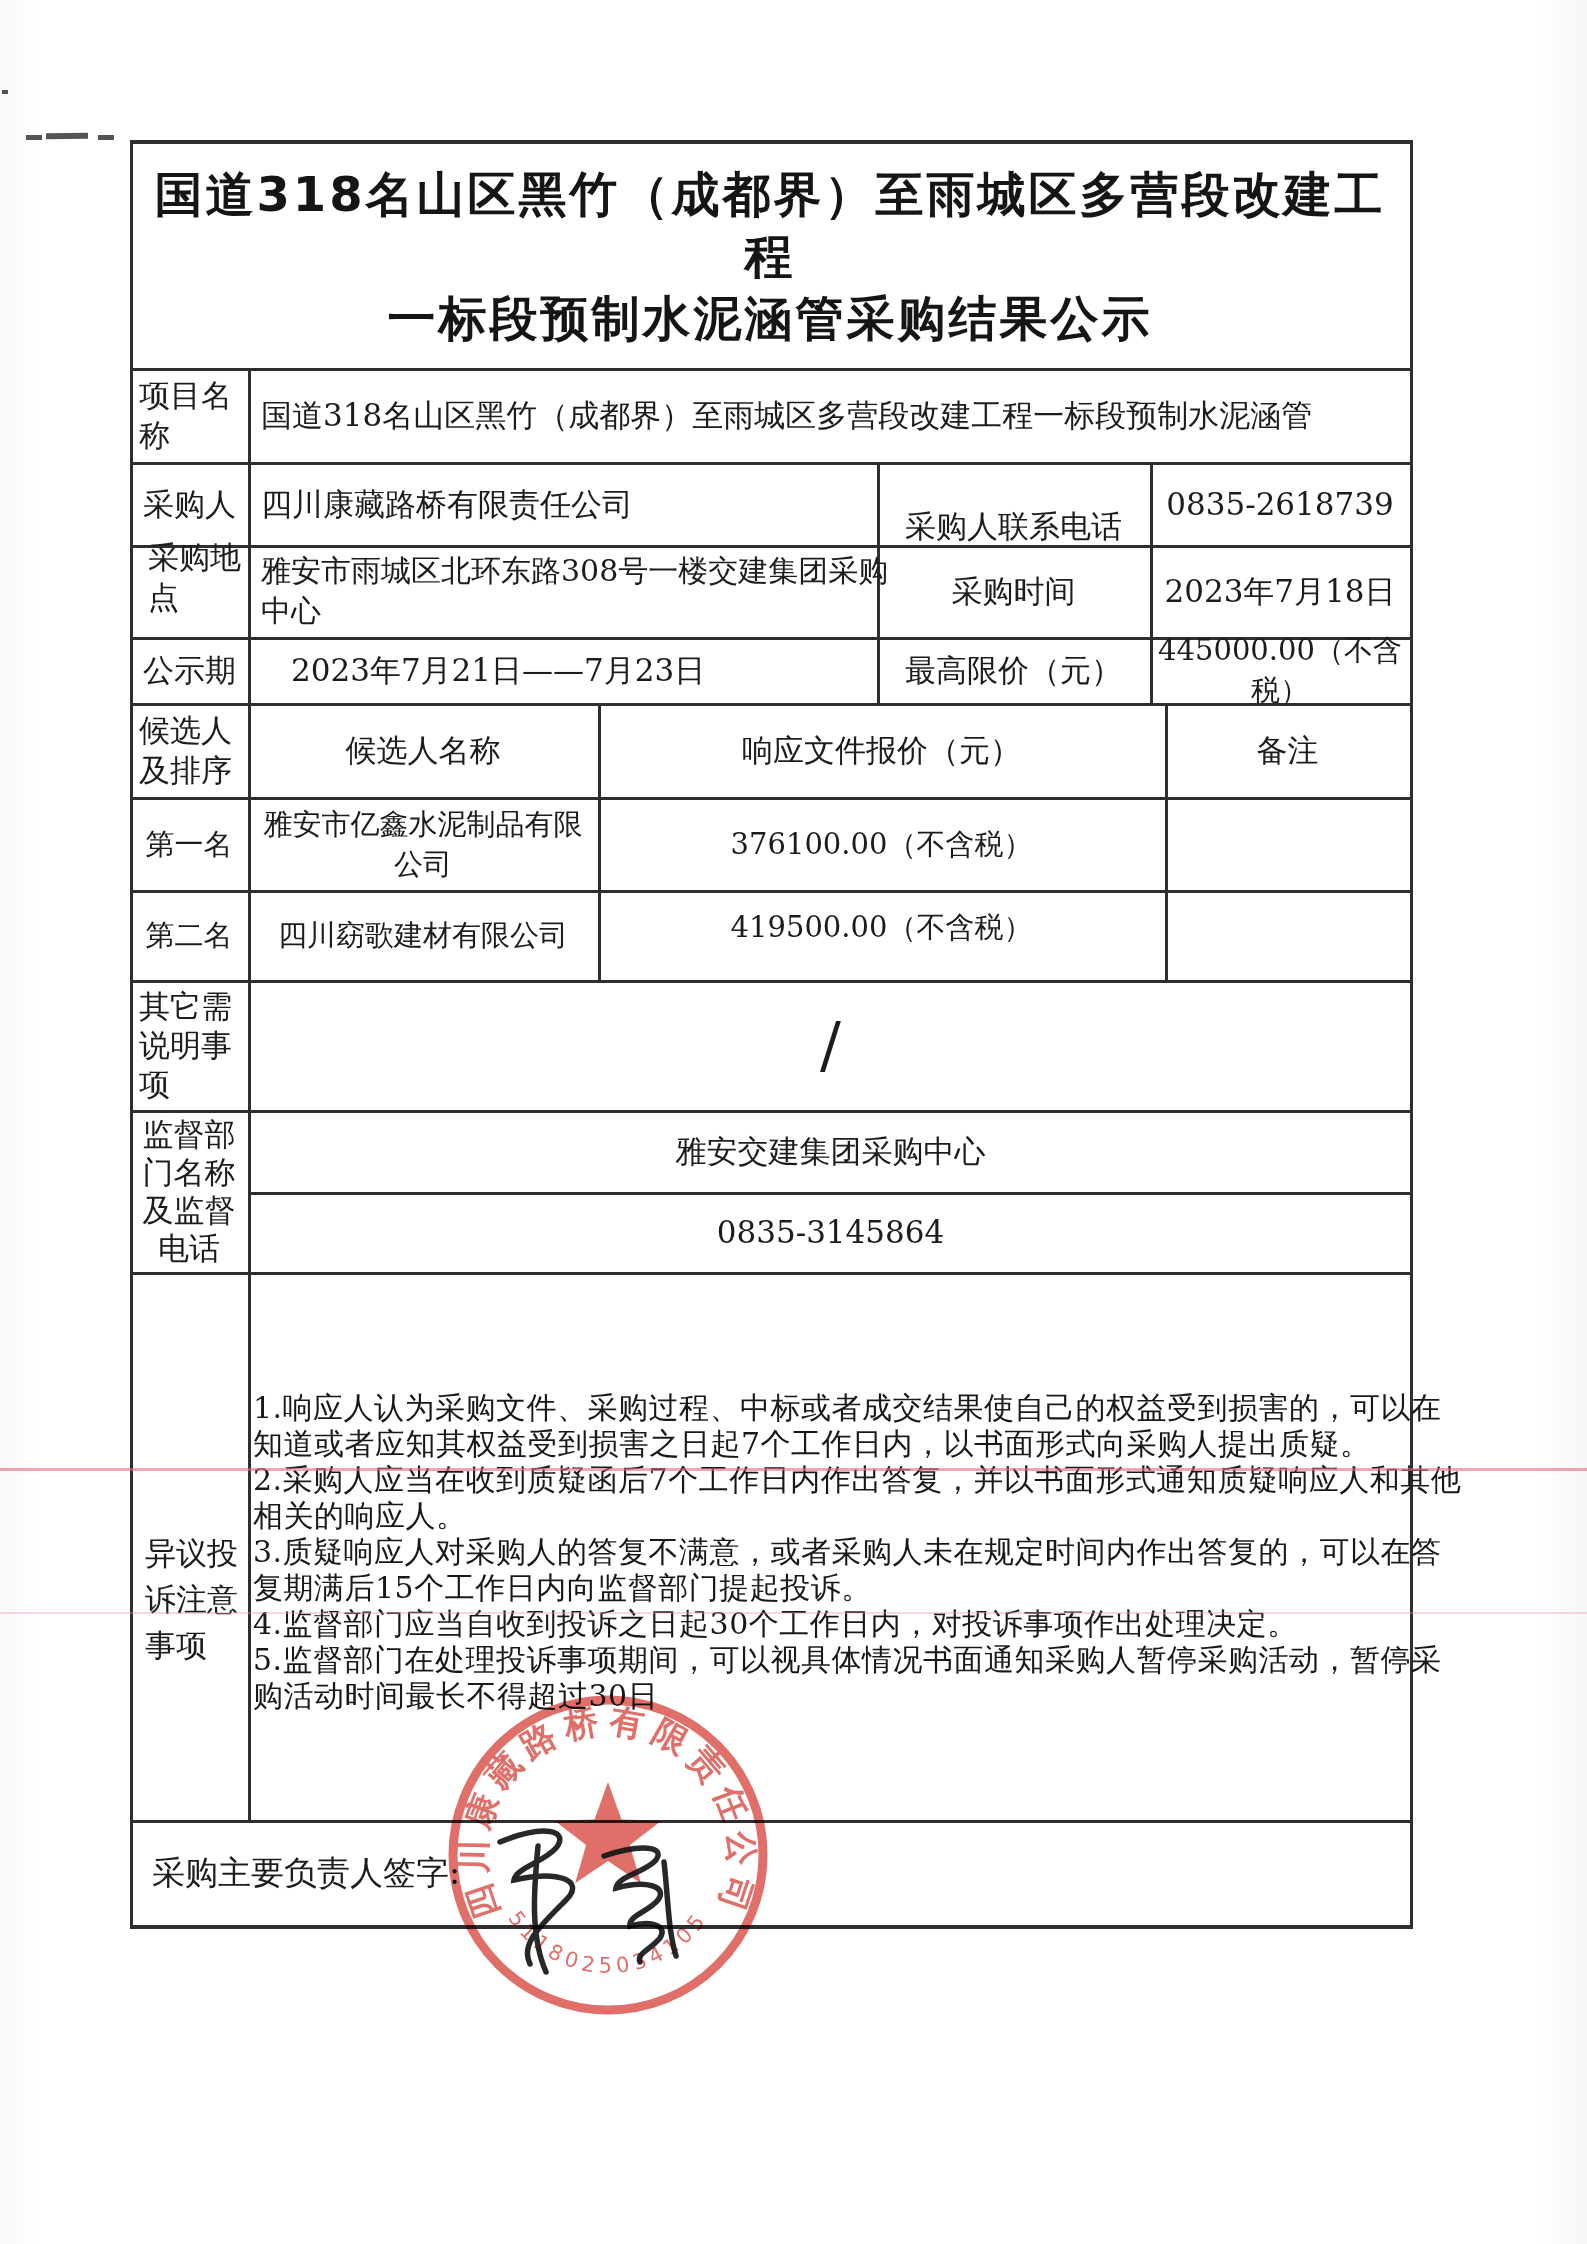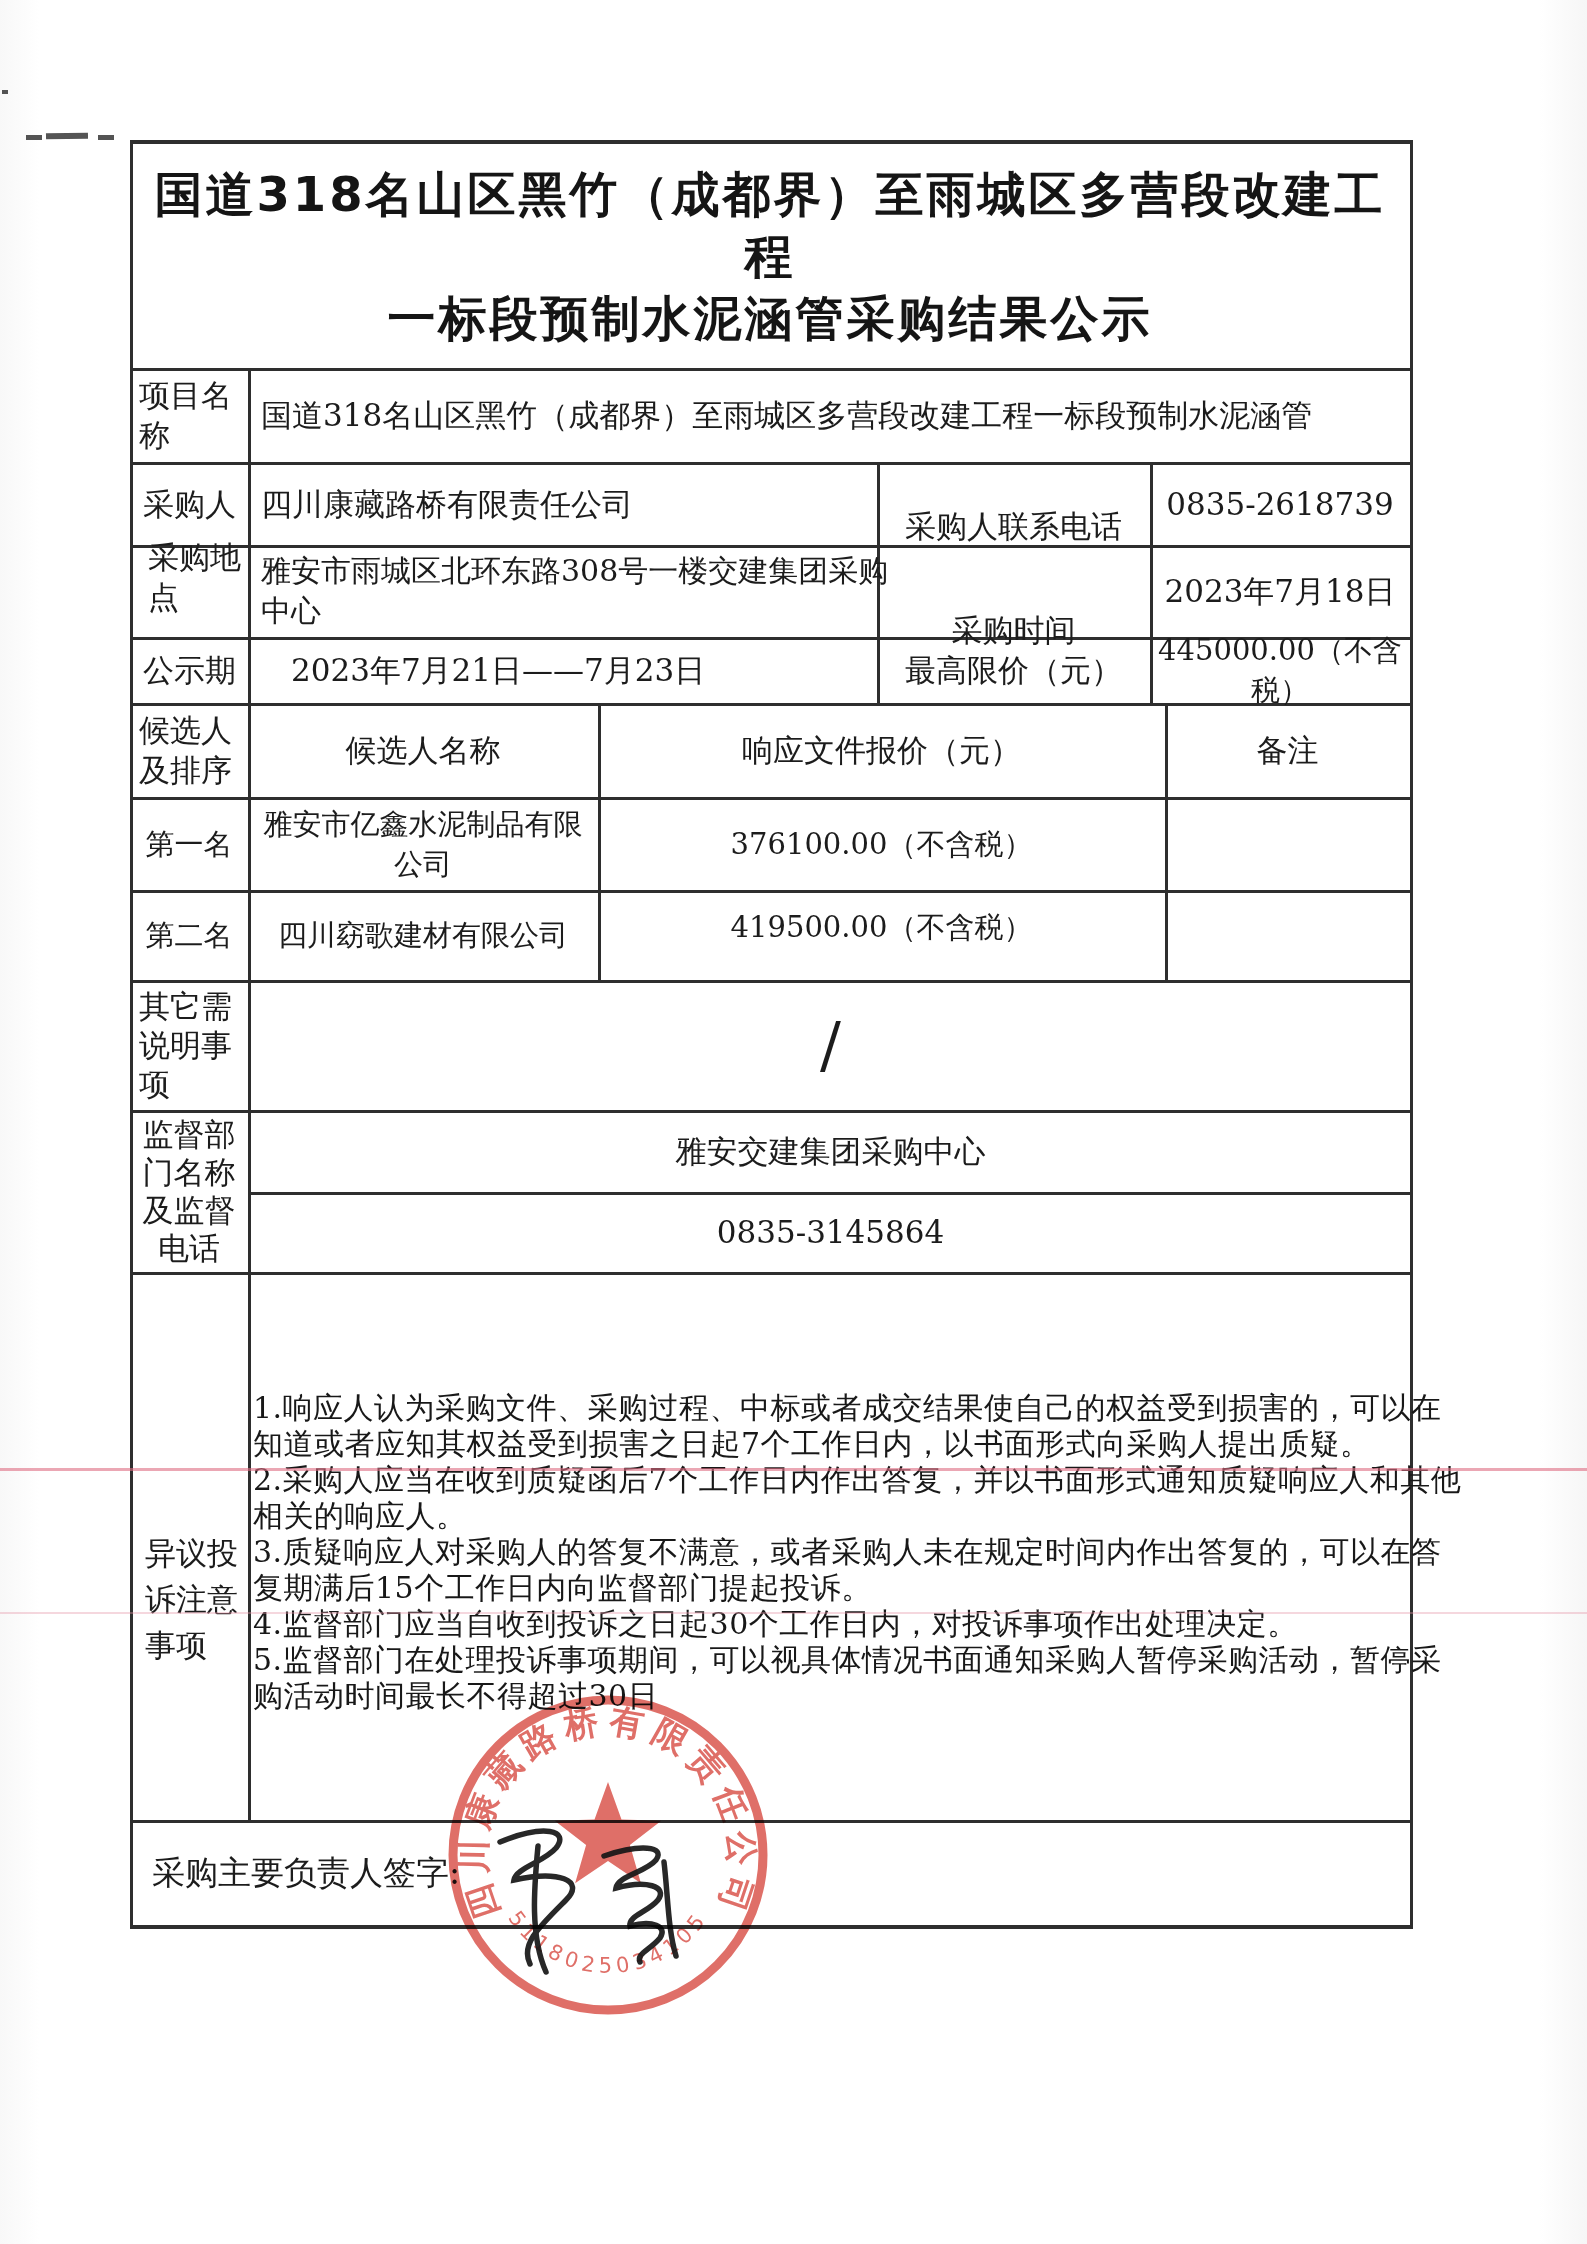--- a/index.html
+++ b/index.html
@@ -81,21 +81,21 @@
 
   <div class="cell left" style="left:133px; top:462px; width:112px; height:83px;">采购人</div>
   <div class="cell left" style="left:251px; top:462px; width:623px; height:83px;">四川康藏路桥有限责任公司</div>
   <div class="cell center" style="left:880px; top:484px; width:267px; height:83px;">采购人联系电话</div>
   <div class="cell center" style="left:1153px; top:462px; width:254px; height:83px;">0835-2618739</div>
 
   <div class="cell left prelabel" style="left:133px; top:545px; width:112px; height:64px;padding-left:15px;">采购地
 点</div>
   <div class="cell left prewrap" style="left:251px; top:545px; width:623px; height:92px; font-size:30px;">雅安市雨城区北环东路308号一楼交建集团采购
 中心</div>
-  <div class="cell center" style="left:880px; top:545px; width:267px; height:92px;margin-top:39px;">采购时间</div>
+  <div class="cell center" style="left:880px; top:545px; width:267px; height:92px;">采购时间</div>
   <div class="cell center" style="left:1153px; top:545px; width:254px; height:92px;">2023年7月18日</div>
 
   <div class="cell left" style="left:133px; top:637px; width:112px; height:66px;">公示期</div>
   <div class="cell left" style="left:251px; top:637px; width:623px; height:66px;padding-left:40px;">2023年7月21日——7月23日</div>
   <div class="cell center" style="left:880px; top:637px; width:267px; height:66px;">最高限价（元）</div>
   <div class="cell center" style="left:1153px; top:637px; width:254px; height:66px; font-size:29px;">445000.00（不含税）</div>
 
   <div class="cell left prelabel" style="left:133px; top:703px; width:112px; height:94px;">候选人
 及排序</div>
   <div class="cell center" style="left:251px; top:703px; width:344px; height:94px;">候选人名称</div>

